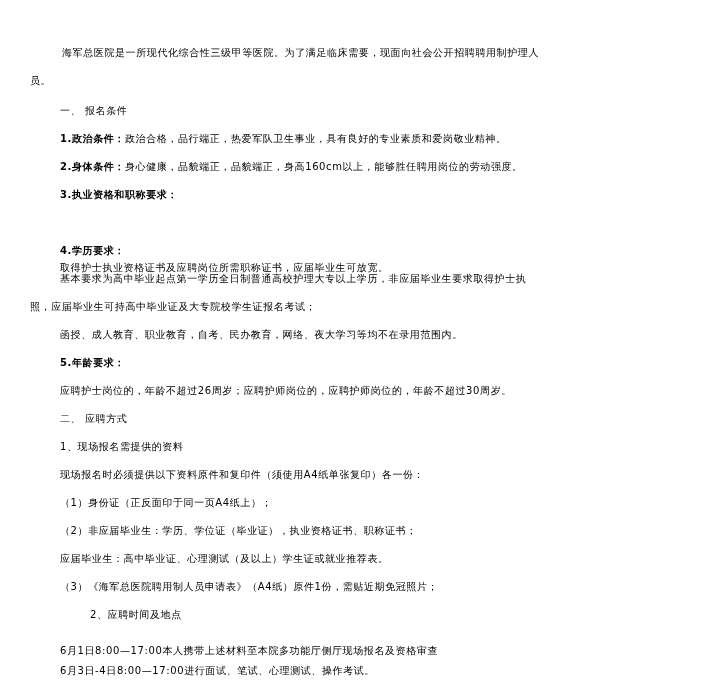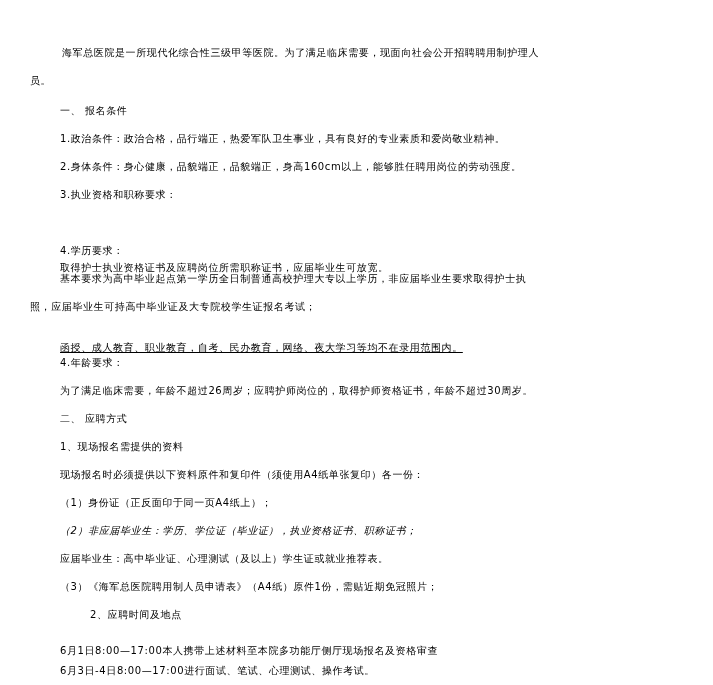--- a/index.html
+++ b/index.html
@@ -22,21 +22,21 @@
       top: 0;
       width: 713px;
     }
     .line {
       position: absolute;
       white-space: nowrap;
       font-size: 10px;
       line-height: 16px;
       letter-spacing: 0.6px;
     }
-    .bold { font-weight: normal; }
+    .bold { font-weight: bold; }
   </style>
 </head>
 <body>
 
 <div class="doc">
 
   <div class="line" style="left:62px; top:45px;">海军总医院是一所现代化综合性三级甲等医院。为了满足临床需要，现面向社会公开招聘聘用制护理人</div>
   <div class="line" style="left:30px; top:73px;">员。</div>
 
   <div class="line" style="left:60px; top:103px;">一、 报名条件</div>
@@ -48,31 +48,31 @@
   <div class="line" style="left:60px; top:159px;">
     <span class="bold">2.身体条件：</span><span>身心健康，品貌端正，品貌端正，身高160cm以上，能够胜任聘用岗位的劳动强度。</span>
   </div>
 
   <div class="line bold" style="left:60px; top:187px;">3.执业资格和职称要求：</div>
   <div class="line" style="left:60px; top:215px;margin-top:45px;">取得护士执业资格证书及应聘岗位所需职称证书，应届毕业生可放宽。</div>
 
   <div class="line bold" style="left:60px; top:243px;">4.学历要求：</div>
   <div class="line" style="left:60px; top:271px;">基本要求为高中毕业起点第一学历全日制普通高校护理大专以上学历，非应届毕业生要求取得护士执</div>
   <div class="line" style="left:30px; top:299px;">照，应届毕业生可持高中毕业证及大专院校学生证报名考试；</div>
-  <div class="line" style="left:60px; top:340px;text-decoration:underline;">函授、成人教育、职业教育，自考、民办教育，网络、夜大学习等均不在录用范围内。</div>
+  <div class="line" style="left:60px; top:327px;">函授、成人教育、职业教育，自考、民办教育，网络、夜大学习等均不在录用范围内。</div>
 
-  <div class="line bold" style="left:60px; top:355px;">4.年龄要求：</div>
-  <div class="line" style="left:60px; top:383px;">为了满足临床需要，年龄不超过26周岁；应聘护师岗位的，取得护师资格证书，年龄不超过30周岁。</div>
+  <div class="line bold" style="left:60px; top:355px;">5.年龄要求：</div>
+  <div class="line" style="left:60px; top:383px;">应聘护士岗位的，年龄不超过26周岁；应聘护师岗位的，应聘护师岗位的，年龄不超过30周岁。</div>
 
   <div class="line" style="left:60px; top:411px;text-align:center;">二、 应聘方式</div>
 
   <div class="line" style="left:60px; top:439px;">1、现场报名需提供的资料</div>
   <div class="line" style="left:60px; top:467px;">现场报名时必须提供以下资料原件和复印件（须使用A4纸单张复印）各一份：</div>
   <div class="line" style="left:60px; top:495px;">（1）身份证（正反面印于同一页A4纸上）；</div>
-  <div class="line" style="left:60px; top:523px;font-style:italic;">（2）非应届毕业生：学历、学位证（毕业证），执业资格证书、职称证书；</div>
+  <div class="line" style="left:60px; top:523px;">（2）非应届毕业生：学历、学位证（毕业证），执业资格证书、职称证书；</div>
   <div class="line" style="left:60px; top:551px;">应届毕业生：高中毕业证、心理测试（及以上）学生证或就业推荐表。</div>
   <div class="line" style="left:60px; top:579px;">（3）《海军总医院聘用制人员申请表》（A4纸）原件1份，需贴近期免冠照片；</div>
 
   <div class="line" style="left:90px; top:607px;">2、应聘时间及地点</div>
   <div class="line" style="left:60px; top:635px;margin-top:8px;">6月1日8:00—17:00本人携带上述材料至本院多功能厅侧厅现场报名及资格审查</div>
   <div class="line" style="left:60px; top:663px;">6月3日-4日8:00—17:00进行面试、笔试、心理测试、操作考试。</div>
 
 </div>
 
 </body></html>

